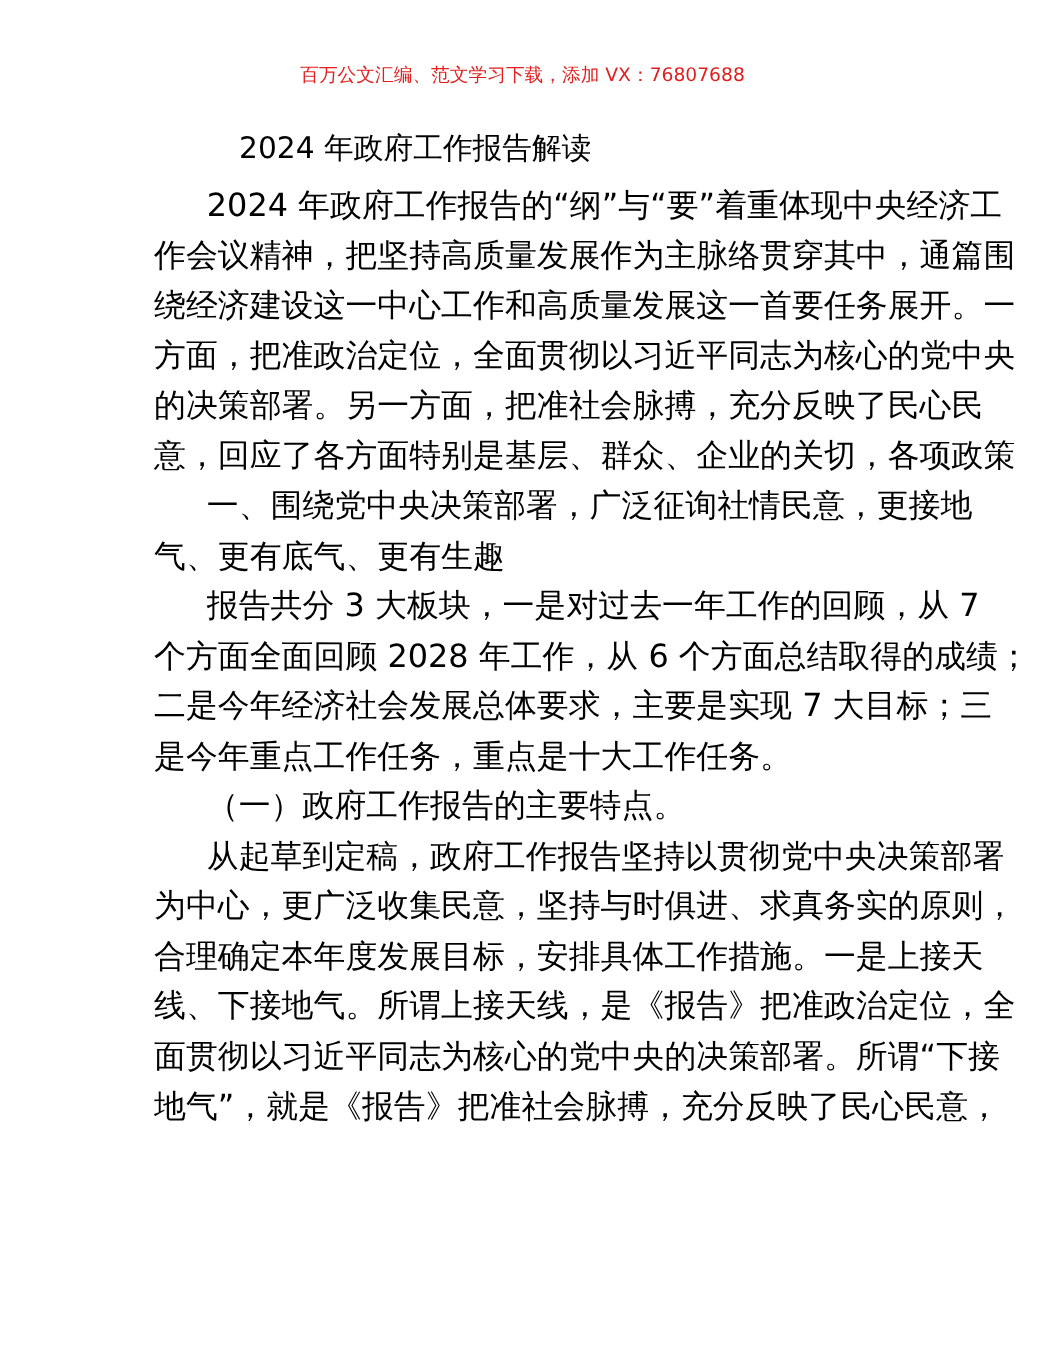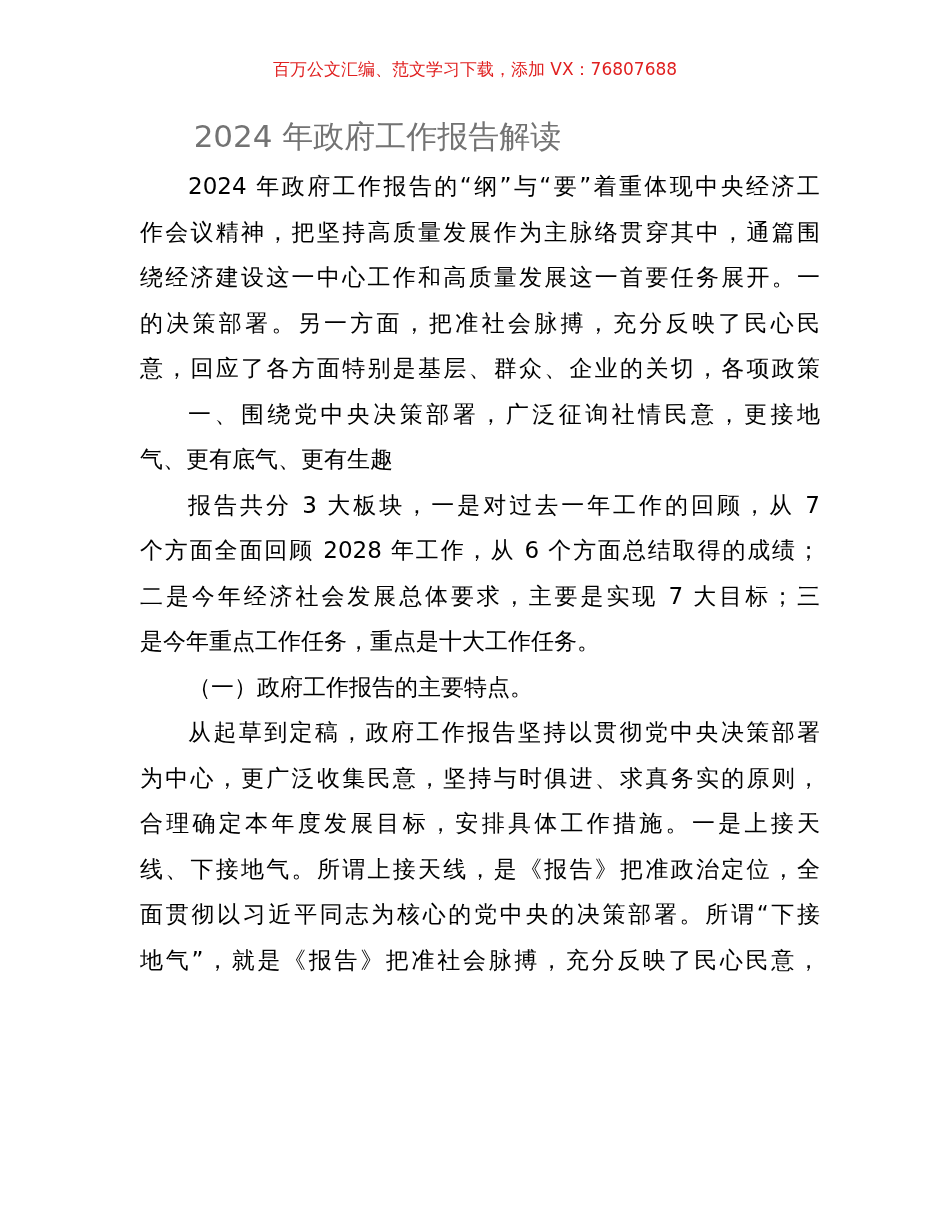--- a/index.html
+++ b/index.html
@@ -25,34 +25,34 @@
       line-height: 26px;
       color: #e02020;
       letter-spacing: 0px;
     }
     .doc-title {
       position: absolute;
       top: 116px;
       left: 0;
       width: 755px;
       text-align: center;
-      font-size: 31px;
+      font-size: 27px;
       line-height: 40px;
-      color: #737373;
+      color: #000000;
     }
     .doc-body {
       position: absolute;
       top: 164px;
       left: 140px;
       width: 680px;
     }
     .line {
       height: 45.5px;
       line-height: 45.5px;
-      font-size: 23px;
+      font-size: 29px;
       white-space: nowrap;
       text-align: justify;
       text-align-last: justify;
     }
     .line.last {
       text-align-last: left;
     }
     .line.indent {
       padding-left: 48px;
     }
@@ -69,20 +69,21 @@
 <div class="header-banner">百万公文汇编、范文学习下载，添加 VX：76807688</div>
 
 <div class="doc-title">2024 年政府工作报告解读</div>
 
 <div class="doc-body">
 
   <div class="para">
     <div class="line indent">2024 年政府工作报告的“纲”与“要”着重体现中央经济工</div>
     <div class="line">作会议精神，把坚持高质量发展作为主脉络贯穿其中，通篇围</div>
     <div class="line">绕经济建设这一中心工作和高质量发展这一首要任务展开。一</div>
+    <div class="line">方面，把准政治定位，全面贯彻以习近平同志为核心的党中央</div>
     <div class="line">的决策部署。另一方面，把准社会脉搏，充分反映了民心民</div>
     <div class="line">意，回应了各方面特别是基层、群众、企业的关切，各项政策</div>
   </div>
 
   <div class="para">
     <div class="line indent">一、围绕党中央决策部署，广泛征询社情民意，更接地</div>
     <div class="line last">气、更有底气、更有生趣</div>
   </div>
 
   <div class="para">

